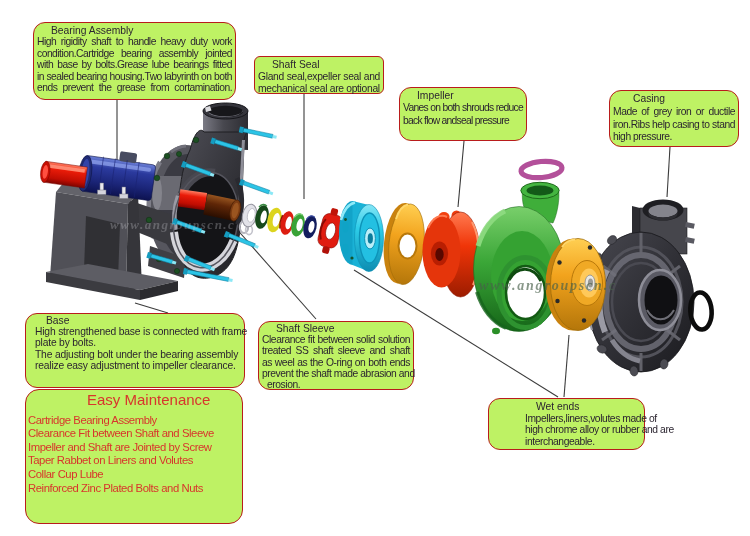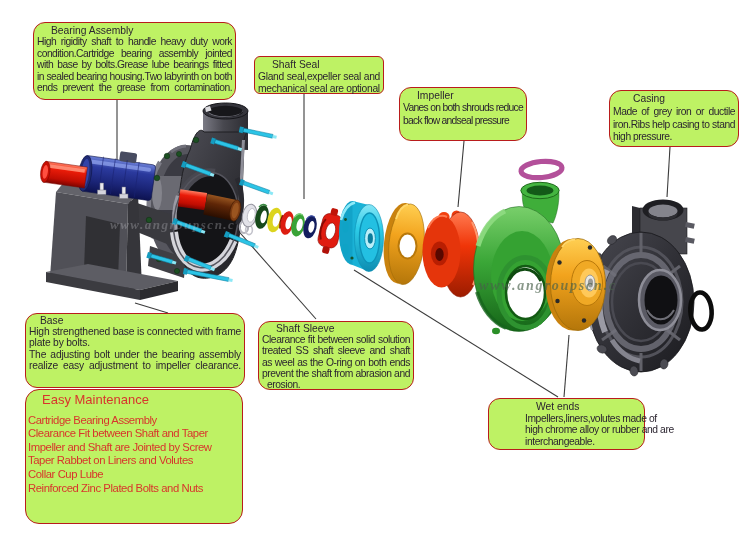--- a/index.html
+++ b/index.html
@@ -383,45 +383,45 @@
   <div class="c">back flow andseal pressure</div>
 </div>
 
 <div class="box" style="left:598px;top:90px;width:130px;height:57px;line-height:12.8px;letter-spacing:-0.45px;margin-left:11px;">
   <div class="t" style="text-indent:20px">Casing</div>
   <div class="j">Made of grey iron or ductile</div>
   <div class="j">iron.Ribs help casing to stand</div>
   <div>high pressure.</div>
 </div>
 
-<div class="box" style="left:25px;top:313px;width:220px;height:75px;line-height:11.2px;padding:1px 3px;letter-spacing:-0.18px;">
+<div class="box" style="left:25px;top:313px;width:220px;height:75px;line-height:11.2px;padding:1px 9px;letter-spacing:-0.18px;">
   <div class="t" style="text-indent:11px">Base</div>
   <div class="j">High strengthened base is connected with frame</div>
   <div>plate by bolts.</div>
   <div class="j">The adjusting bolt under the bearing assembly</div>
   <div class="j">realize easy adjustment to impeller clearance.</div>
 </div>
 
 <div class="box red" style="left:25px;top:389px;width:218px;height:135px;border-radius:14px;font-size:11.3px;line-height:13.6px;padding:3px 2px;letter-spacing:-0.43px;">
-  <div class="t" style="text-indent:14px;font-size:13px;">Easy Maintenance</div>
+  <div class="t" style="text-indent:14px;font-size:15px;padding-left:45px;">Easy Maintenance</div>
   <div style="height:7px"></div>
   <div>Cartridge Bearing Assembly</div>
-  <div>Clearance Fit between Shaft and Taper</div>
+  <div>Clearance Fit between Shaft and Sleeve</div>
   <div>Impeller and Shaft are Jointed by Screw</div>
   <div>Taper Rabbet on Liners and Volutes</div>
   <div>Collar Cup Lube</div>
   <div>Reinforced Zinc Plated Bolts and Nuts</div>
 </div>
 
 <div class="box" style="left:258px;top:321px;width:156px;height:69px;line-height:11.2px;padding:1px 3px;letter-spacing:-0.43px;">
   <div class="t">Shaft Sleeve</div>
   <div class="j">Clearance fit between solid solution</div>
   <div class="j">treated SS shaft sleeve and shaft</div>
   <div class="j">as weel as the O-ring on both ends</div>
-  <div class="j">prevent the shaft from abrasion and</div>
+  <div class="j">prevent the shaft made abrasion and</div>
   <div style="text-indent:5px">erosion.</div>
 </div>
 
 <div class="box" style="left:488px;top:398px;width:157px;height:52px;line-height:11.5px;letter-spacing:-0.41px;padding-left:36px;">
   <div class="t" style="text-indent:11px">Wet ends</div>
   <div class="j">Impellers,liners,volutes made of</div>
   <div class="j">high chrome alloy or rubber and are</div>
   <div>interchangeable.</div>
 </div>
 

